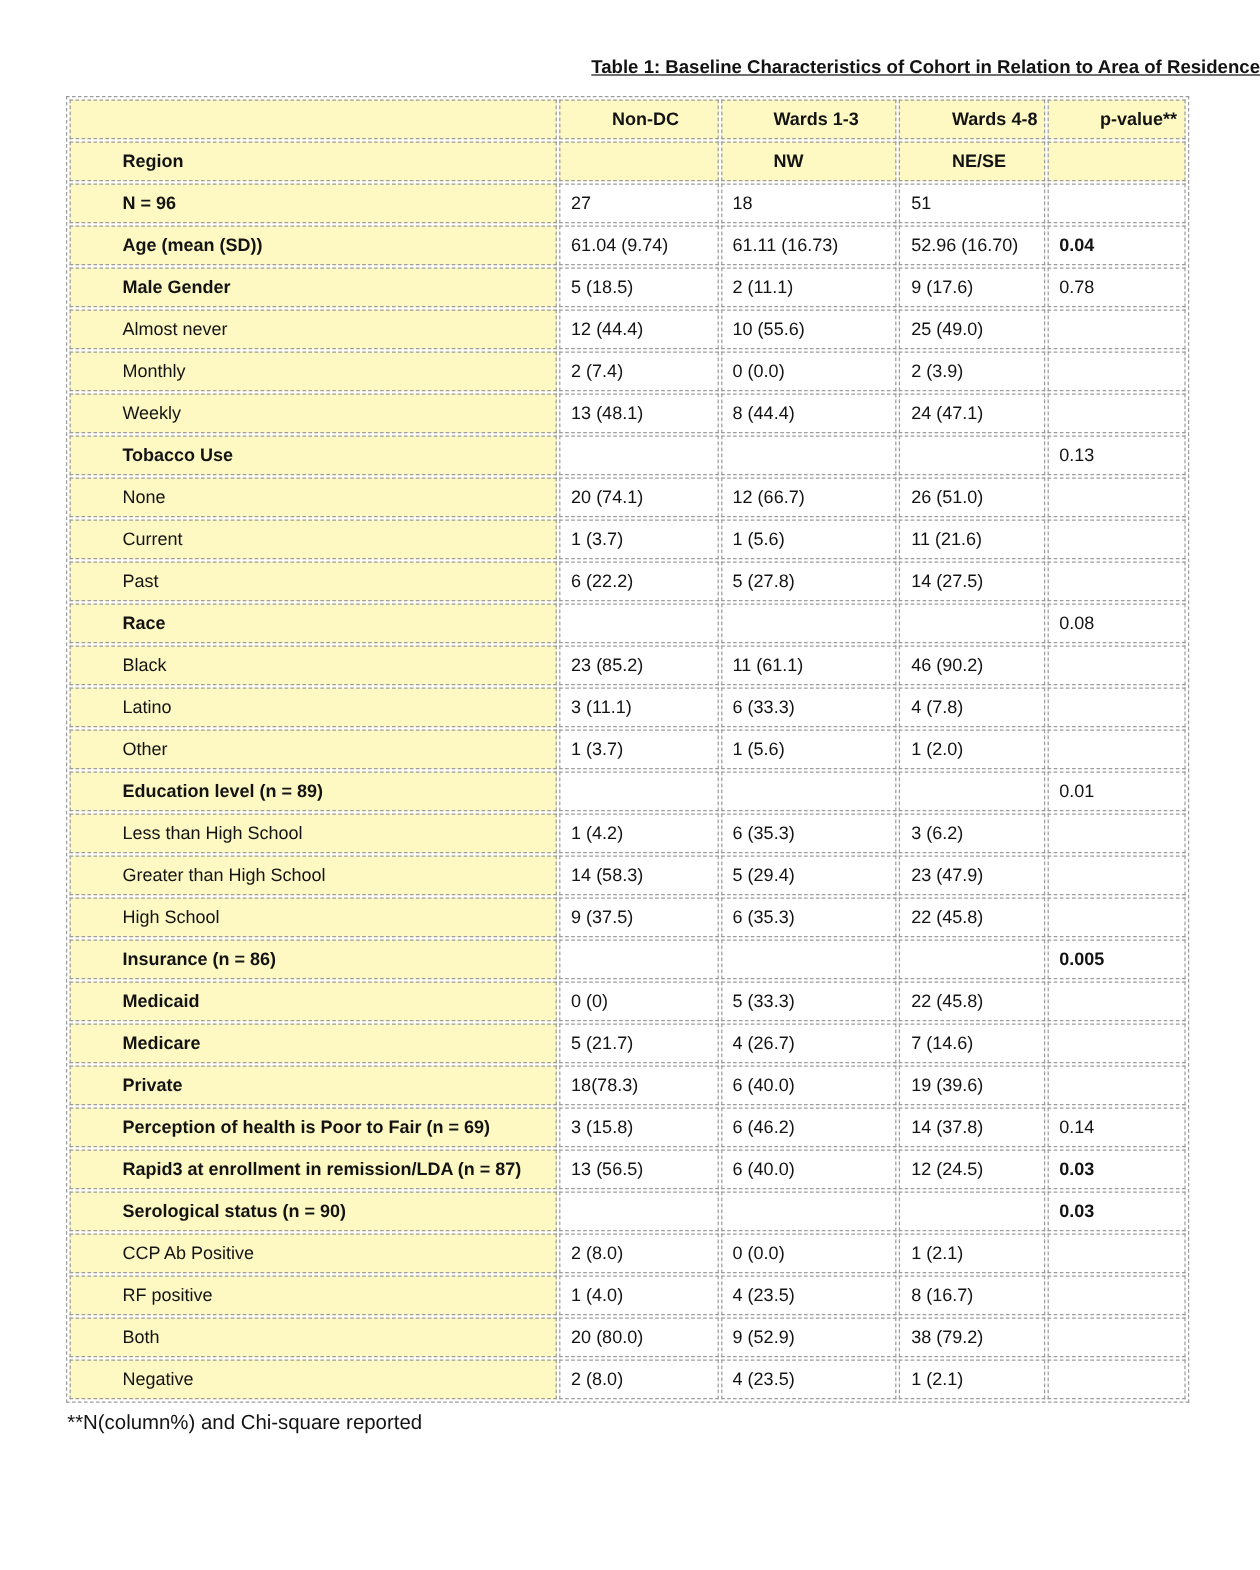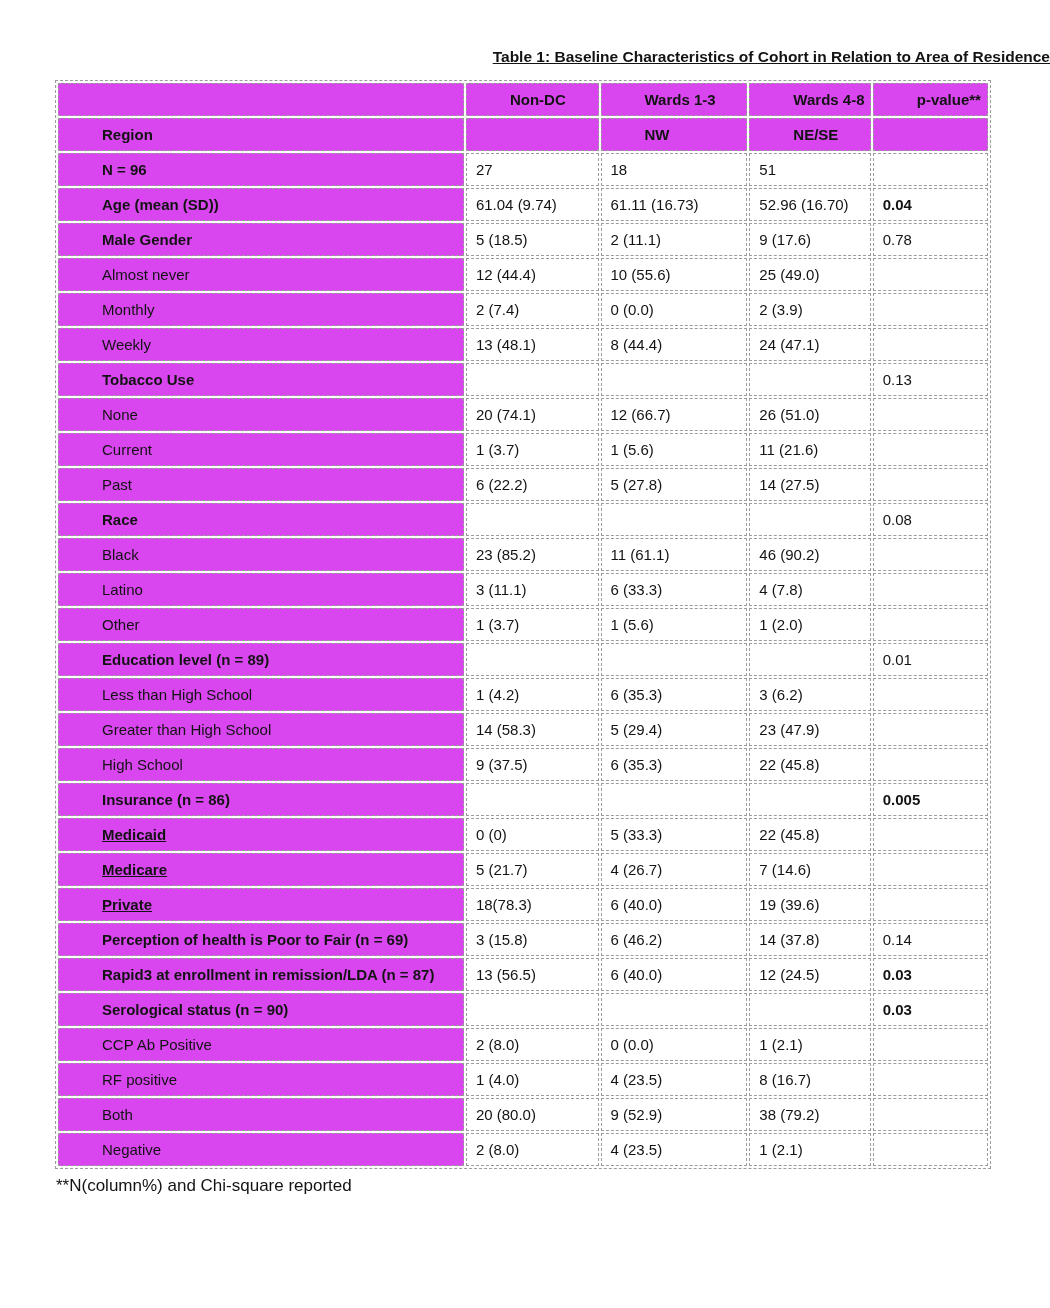--- a/index.html
+++ b/index.html
@@ -36,24 +36,24 @@
     box-sizing:border-box;
     padding:2px 9px;
     vertical-align:middle;
     text-align:left;
     font-weight:400;
     background:#ffffff;
     overflow:hidden;
     white-space:nowrap;
   }
   th{font-weight:700;}
-  .tint{background:#d946ef;padding-left:43px;}
+  .tint{background:#fef9c3;padding-left:43px;}
   .lbl-section{font-weight:700;text-align:left;}
   .lbl-sub{font-weight:400;text-align:left;padding-right:11px;}
-  .lbl-sub.bold{font-weight:700;text-decoration:underline;}
+  .lbl-sub.bold{font-weight:700;}
   .val-bold{font-weight:700;}
   .p-bold{font-weight:700;}
   .footnote{
     margin:7px 0 0 56px;
     font-size:17px;
     font-weight:400;
   }
 </style>
 </head>
 <body>

